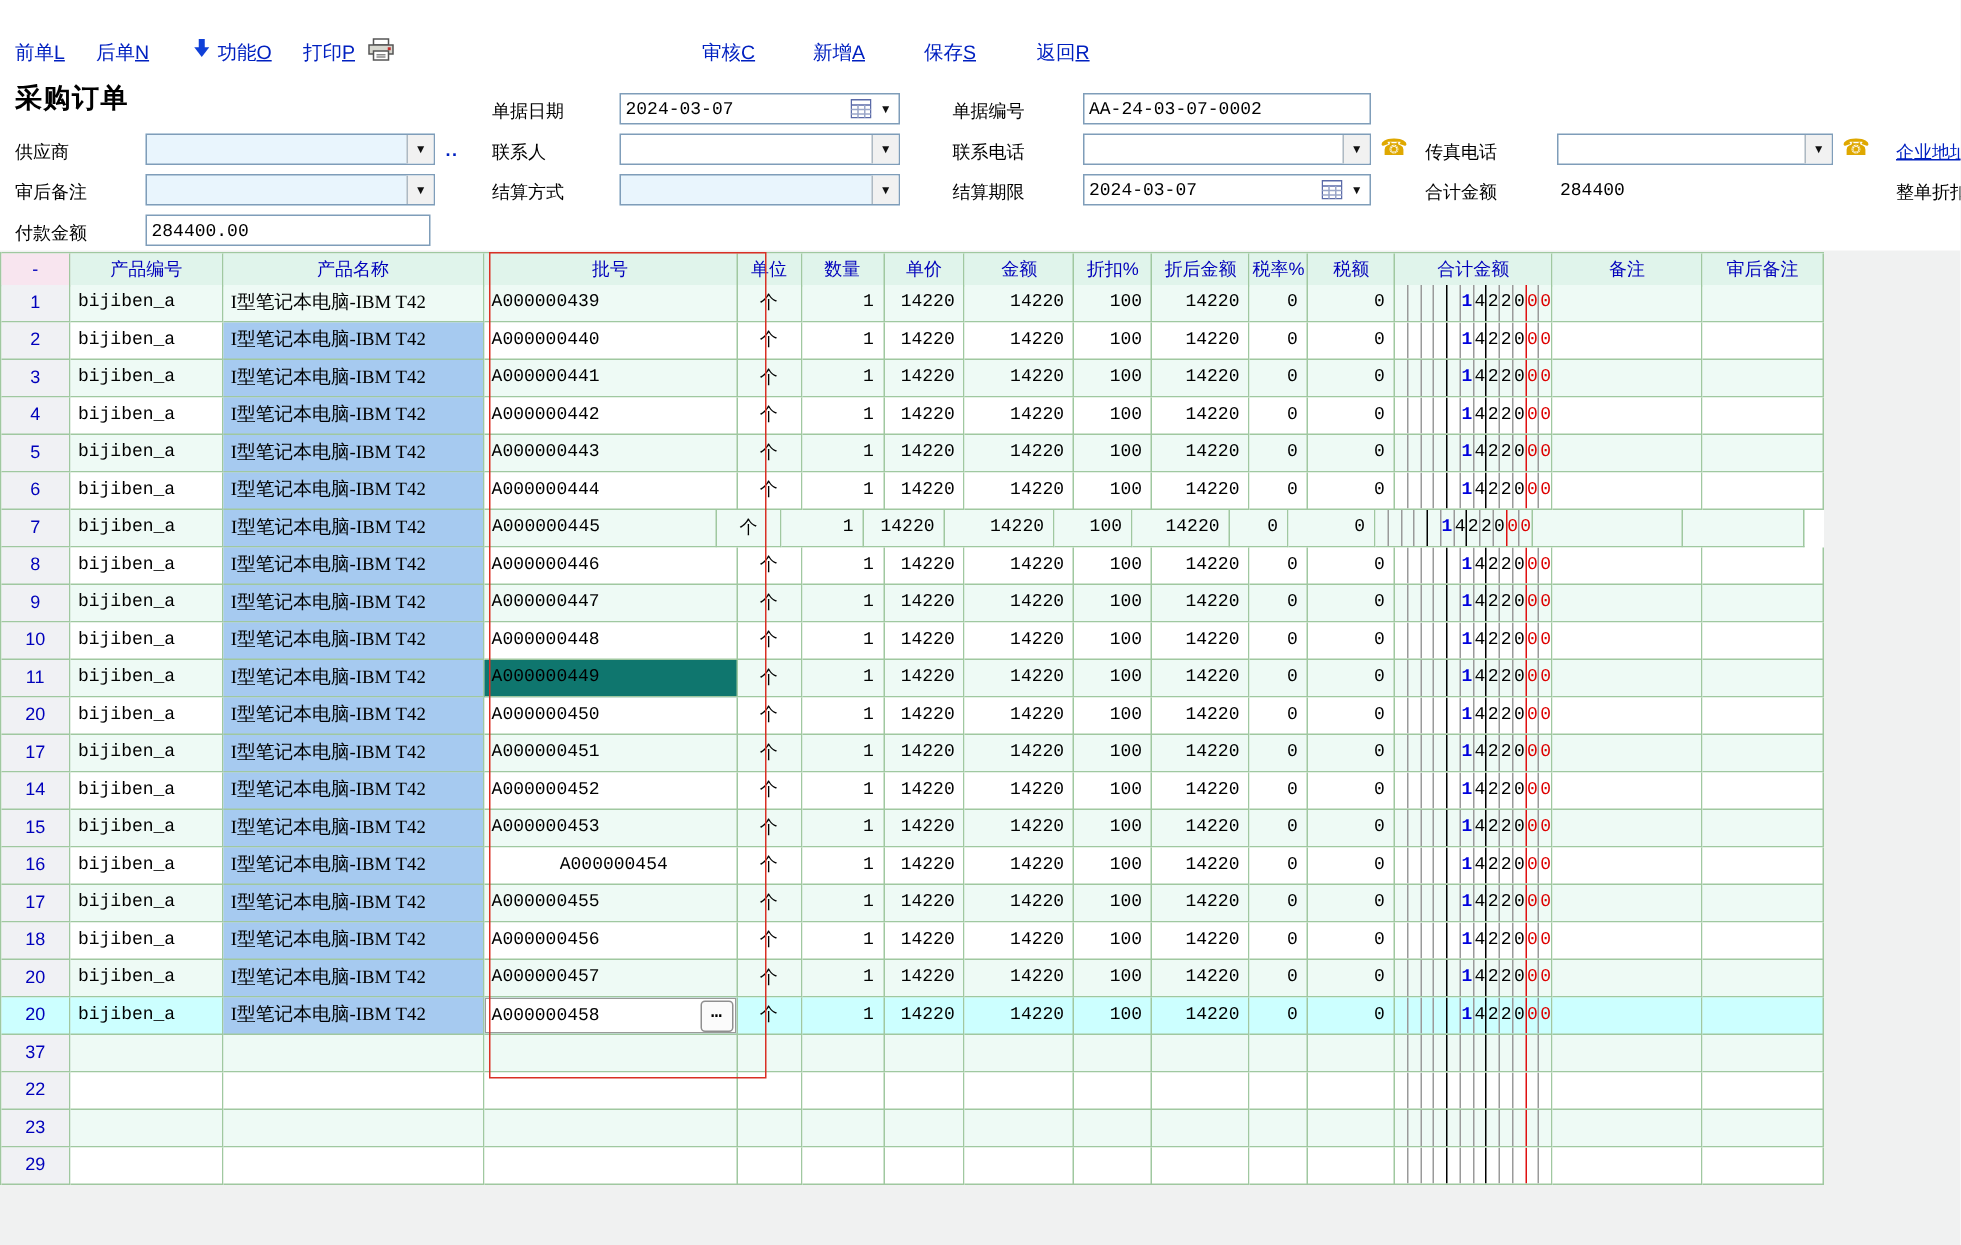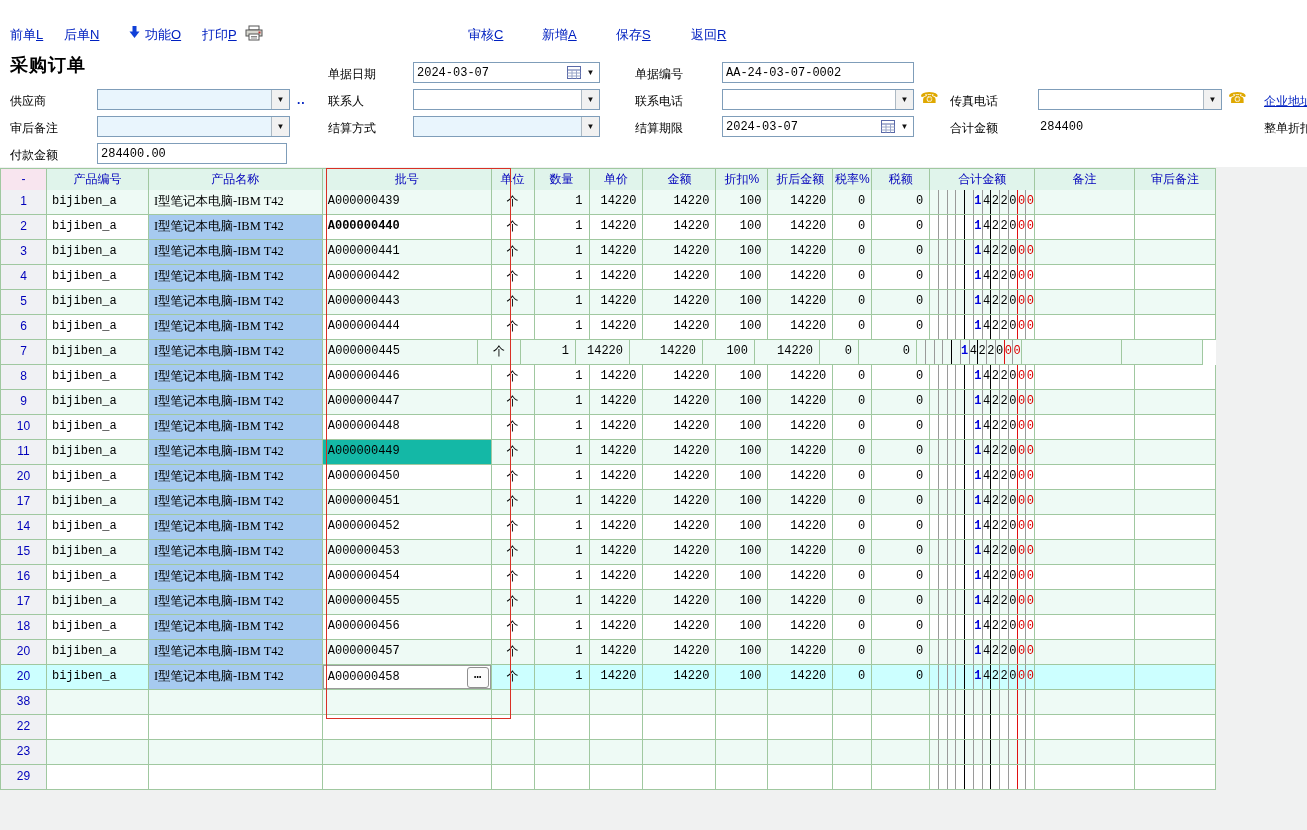--- a/index.html
+++ b/index.html
@@ -227,21 +227,21 @@
               <span class="slot dg-r">0</span>
             </div>
           </div>
           <div class="cell " style="width: 100px; background: rgb(238, 250, 245);"></div>
           <div class="cell " style="width: 81px; background: rgb(238, 250, 245);"></div>
         </div>
         <div class="g-row">
           <div class="cell c-num" style="width: 46px; background: rgb(240, 241, 244);">2</div>
           <div class="cell c-mono" style="width: 102px; background: rgb(255, 255, 255);">bijiben_a</div>
           <div class="cell c-name" style="width: 174px; background: rgb(166, 202, 240);">I型笔记本电脑-IBM T42</div>
-          <div class="cell c-mono" style="width: 169px; background: rgb(255, 255, 255); font-weight: bold;">A000000440</div>
+          <div class="cell c-mono" style="width: 169px; background: rgb(255, 255, 255);">A000000440</div>
           <div class="cell c-center" style="width: 43px; background: rgb(255, 255, 255);">个</div>
           <div class="cell c-right" style="width: 55px; background: rgb(255, 255, 255);">1</div>
           <div class="cell c-right" style="width: 54px; background: rgb(255, 255, 255);">14220</div>
           <div class="cell c-right" style="width: 73px; background: rgb(255, 255, 255);">14220</div>
           <div class="cell c-right" style="width: 52px; background: rgb(255, 255, 255);">100</div>
           <div class="cell c-right" style="width: 65px; background: rgb(255, 255, 255);">14220</div>
           <div class="cell c-right" style="width: 39px; background: rgb(255, 255, 255);">0</div>
           <div class="cell c-right" style="width: 58px; background: rgb(255, 255, 255);">0</div>
           <div class="cell " style="width: 105px; background: rgb(255, 255, 255);">
             <div class="totalcell">
@@ -515,21 +515,21 @@
               <span class="slot dg-r">0</span>
             </div>
           </div>
           <div class="cell " style="width: 100px; background: rgb(255, 255, 255);"></div>
           <div class="cell " style="width: 81px; background: rgb(255, 255, 255);"></div>
         </div>
         <div class="g-row">
           <div class="cell c-num" style="width: 46px; background: rgb(240, 241, 244);">11</div>
           <div class="cell c-mono" style="width: 102px; background: rgb(238, 250, 245);">bijiben_a</div>
           <div class="cell c-name" style="width: 174px; background: rgb(166, 202, 240);">I型笔记本电脑-IBM T42</div>
-          <div class="cell c-mono" style="width: 169px; background: #14b8a6;">A000000449</div>
+          <div class="cell c-mono" style="width: 169px; background: #0f766e;">A000000449</div>
           <div class="cell c-center" style="width: 43px; background: rgb(238, 250, 245);">个</div>
           <div class="cell c-right" style="width: 55px; background: rgb(238, 250, 245);">1</div>
           <div class="cell c-right" style="width: 54px; background: rgb(238, 250, 245);">14220</div>
           <div class="cell c-right" style="width: 73px; background: rgb(238, 250, 245);">14220</div>
           <div class="cell c-right" style="width: 52px; background: rgb(238, 250, 245);">100</div>
           <div class="cell c-right" style="width: 65px; background: rgb(238, 250, 245);">14220</div>
           <div class="cell c-right" style="width: 39px; background: rgb(238, 250, 245);">0</div>
           <div class="cell c-right" style="width: 58px; background: rgb(238, 250, 245);">0</div>
           <div class="cell " style="width: 105px; background: rgb(238, 250, 245);">
             <div class="totalcell">
@@ -675,21 +675,21 @@
               <span class="slot dg-r">0</span>
             </div>
           </div>
           <div class="cell " style="width: 100px; background: rgb(238, 250, 245);"></div>
           <div class="cell " style="width: 81px; background: rgb(238, 250, 245);"></div>
         </div>
         <div class="g-row">
           <div class="cell c-num" style="width: 46px; background: rgb(240, 241, 244);">16</div>
           <div class="cell c-mono" style="width: 102px; background: rgb(255, 255, 255);">bijiben_a</div>
           <div class="cell c-name" style="width: 174px; background: rgb(166, 202, 240);">I型笔记本电脑-IBM T42</div>
-          <div class="cell c-mono" style="width: 169px; background: rgb(255, 255, 255);">A000000454</div>
+          <div class="cell c-mono" style="width: 169px; background: rgb(255, 255, 255); text-align: center;">A000000454</div>
           <div class="cell c-center" style="width: 43px; background: rgb(255, 255, 255);">个</div>
           <div class="cell c-right" style="width: 55px; background: rgb(255, 255, 255);">1</div>
           <div class="cell c-right" style="width: 54px; background: rgb(255, 255, 255);">14220</div>
           <div class="cell c-right" style="width: 73px; background: rgb(255, 255, 255);">14220</div>
           <div class="cell c-right" style="width: 52px; background: rgb(255, 255, 255);">100</div>
           <div class="cell c-right" style="width: 65px; background: rgb(255, 255, 255);">14220</div>
           <div class="cell c-right" style="width: 39px; background: rgb(255, 255, 255);">0</div>
           <div class="cell c-right" style="width: 58px; background: rgb(255, 255, 255);">0</div>
           <div class="cell " style="width: 105px; background: rgb(255, 255, 255);">
             <div class="totalcell">
@@ -837,21 +837,21 @@
               <span class="slot" style="border-right: 1px solid rgb(154, 154, 154);">2</span>
               <span class="slot" style="border-right: 1px solid rgb(224, 16, 16);">0</span>
               <span class="slot dg-r" style="border-right: 1px solid rgb(154, 154, 154);">0</span>
               <span class="slot dg-r">0</span>
             </div>
           </div>
           <div class="cell " style="width: 100px; background: rgb(204, 255, 255);"></div>
           <div class="cell " style="width: 81px; background: rgb(204, 255, 255);"></div>
         </div>
         <div class="g-row">
-          <div class="cell c-num" style="width: 46px; background: rgb(240, 241, 244);">38</div>
+          <div class="cell c-num" style="width: 46px; background: rgb(240, 241, 244);">37</div>
           <div class="cell c-mono" style="width: 102px; background: rgb(238, 250, 245);"></div>
           <div class="cell c-name" style="width: 174px; background: rgb(238, 250, 245);"></div>
           <div class="cell c-mono" style="width: 169px; background: rgb(238, 250, 245);"></div>
           <div class="cell c-center" style="width: 43px; background: rgb(238, 250, 245);"></div>
           <div class="cell c-right" style="width: 55px; background: rgb(238, 250, 245);"></div>
           <div class="cell c-right" style="width: 54px; background: rgb(238, 250, 245);"></div>
           <div class="cell c-right" style="width: 73px; background: rgb(238, 250, 245);"></div>
           <div class="cell c-right" style="width: 52px; background: rgb(238, 250, 245);"></div>
           <div class="cell c-right" style="width: 65px; background: rgb(238, 250, 245);"></div>
           <div class="cell c-right" style="width: 39px; background: rgb(238, 250, 245);"></div>

